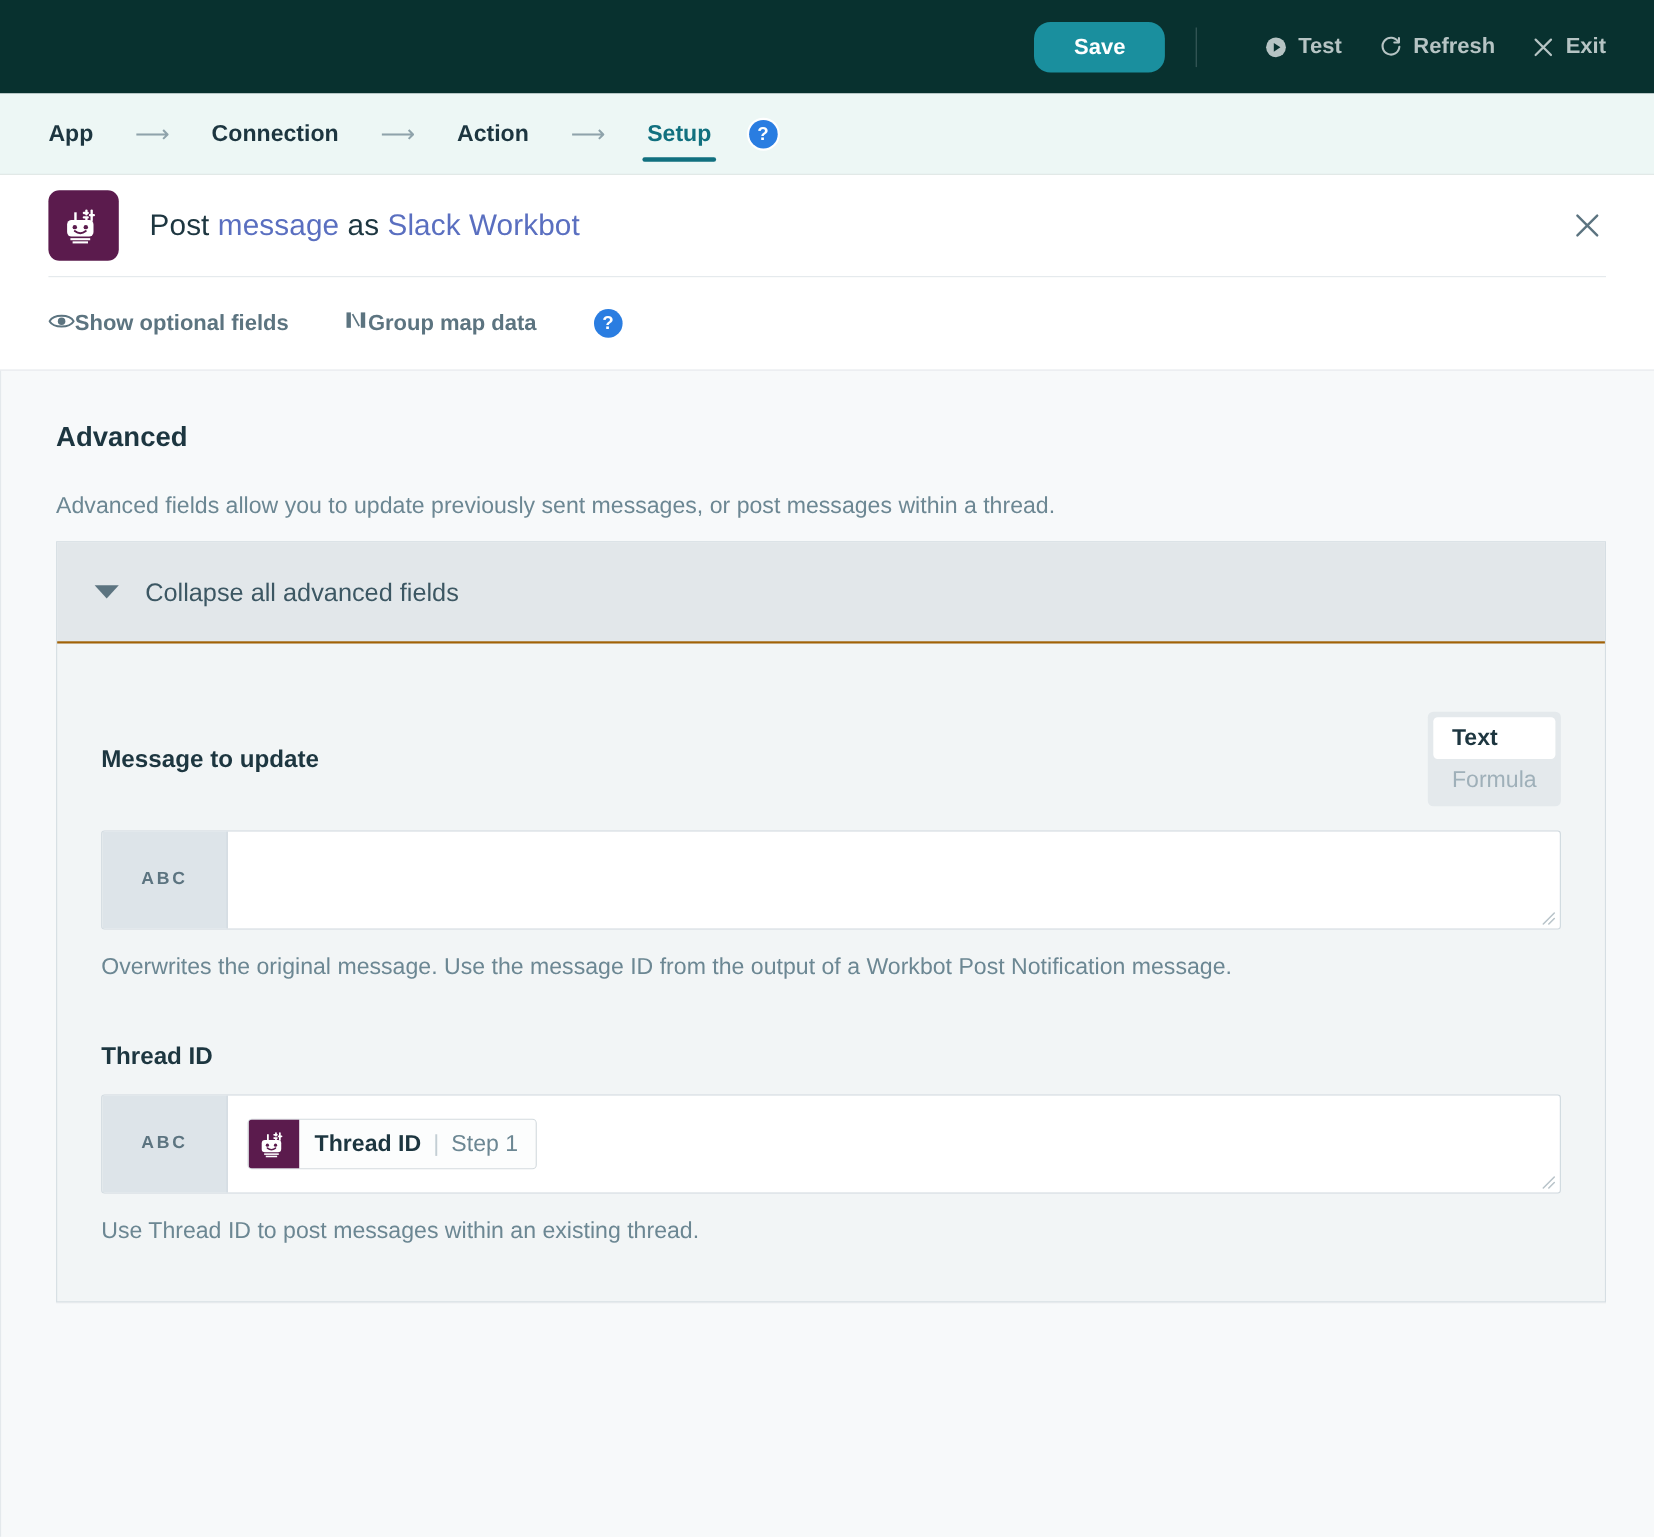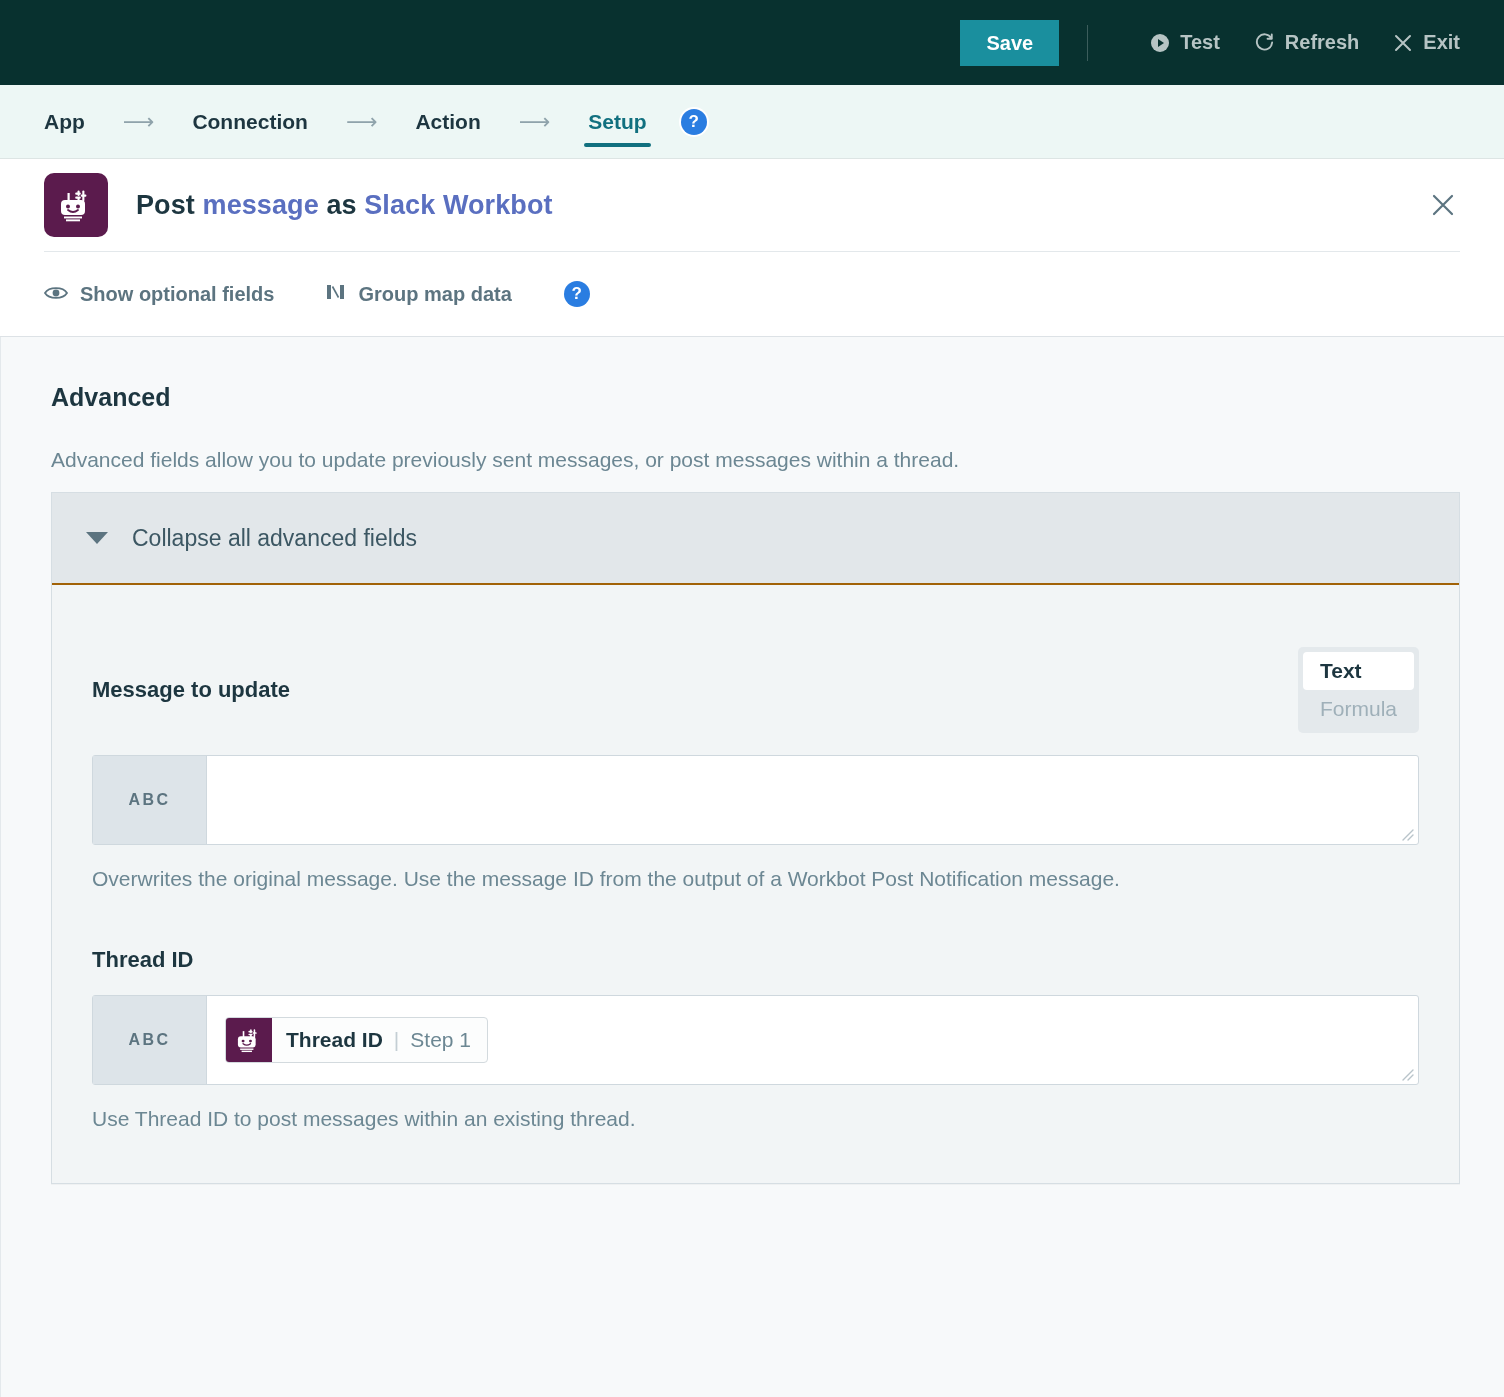--- a/index.html
+++ b/index.html
@@ -19,22 +19,22 @@
     align-items: center;
     justify-content: flex-end;
     padding-right: 44px;
   }
   .save-btn {
     background: #1a8f9e;
     color: #ffffff;
     font-size: 20px;
     font-weight: 700;
     border: none;
-    border-radius: 0;
-    padding: 13px 26px;
+    border-radius: 15px;
+    padding: 13px 36px;
     cursor: pointer;
     font-family: "Liberation Sans", sans-serif;
     line-height: 1;
     text-align: center;
   }
   .topbar-divider {
     width: 1px; height: 36px;
     background: #3c5d5c;
     margin: 0 28px;
   }
@@ -123,21 +123,20 @@
     display: flex;
     align-items: center;
     justify-content: center;
     flex: none;
   }
   .title-text {
     margin-left: 28px;
     font-size: 27px;
     color: #1d3640;
     letter-spacing: .1px;
-    font-weight: bold;
   }
   .title-link { color: #5a6fc0; }
   .close-x {
     position: absolute;
     right: 0; top: 50%;
     transform: translateY(-50%);
     width: 34px; height: 34px;
     display: flex; align-items: center; justify-content: center;
     cursor: pointer;
     color: #5c7480;
@@ -147,21 +146,21 @@
     background: #e3e8eb;
   }
   .opts-row {
     display: flex;
     align-items: center;
     height: 84px;
   }
   .opt {
     display: flex;
     align-items: center;
-    gap: 12px;
+    gap: 0;
     font-size: 20px;
     font-weight: 700;
     color: #5c7480;
     cursor: pointer;
     margin-right: 52px;
   }
   .opt-help {
     width: 26px; height: 26px;
     border-radius: 50%;
     background: #2a7de1;

